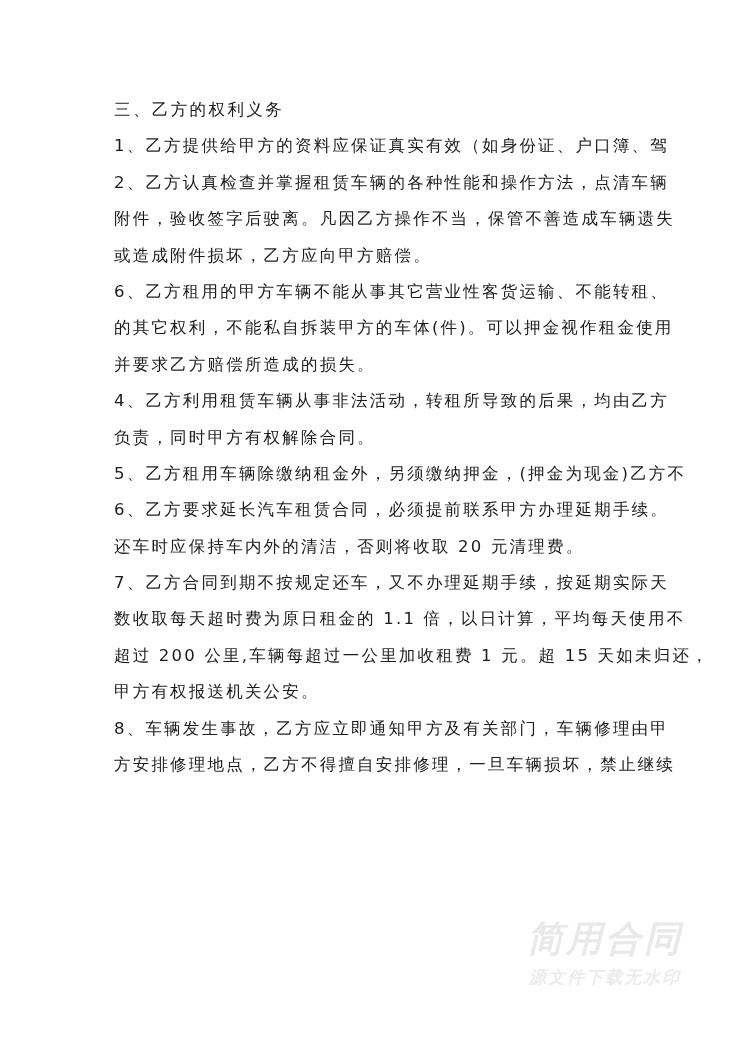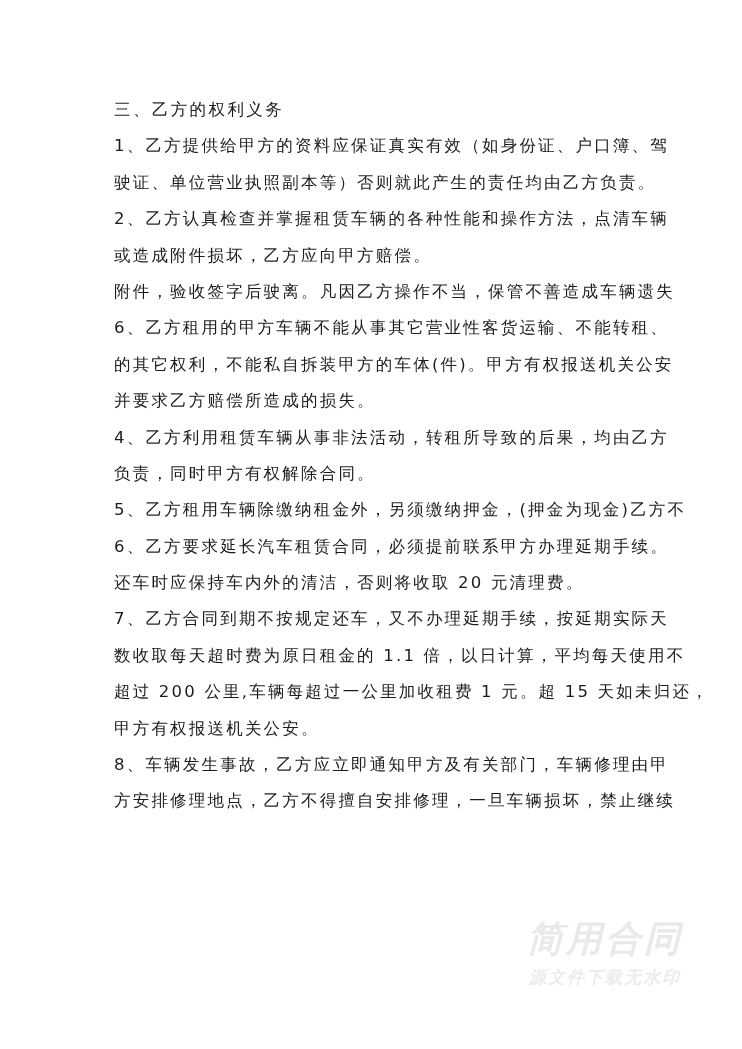--- a/index.html
+++ b/index.html
@@ -71,26 +71,25 @@
       margin-top: 4px;
     }
   </style>
 </head>
 <body>
 
 <div class="page">
   <div class="content">
     <span class="line heading">三、乙方的权利义务</span>
     <span class="line">1、乙方提供给甲方的资料应保证真实有效（如身份证、户口簿、驾</span>
-    <span class="line">驶证、单位营业执照副本等）否则就此产生的责任均由乙方负责。</span>
     <span class="line">2、乙方认真检查并掌握租赁车辆的各种性能和操作方法，点清车辆</span>
+    <span class="line">附件，验收签字后驶离。凡因乙方操作不当，保管不善造成车辆遗失</span>
     <span class="line">或造成附件损坏，乙方应向甲方赔偿。</span>
-    <span class="line">附件，验收签字后驶离。凡因乙方操作不当，保管不善造成车辆遗失</span>
     <span class="line">6、乙方租用的甲方车辆不能从事其它营业性客货运输、不能转租、</span>
-    <span class="line">的其它权利，不能私自拆装甲方的车体(件)。甲方有权报送机关公安</span>
+    <span class="line">的其它权利，不能私自拆装甲方的车体(件)。可以押金视作租金使用</span>
     <span class="line">并要求乙方赔偿所造成的损失。</span>
     <span class="line">4、乙方利用租赁车辆从事非法活动，转租所导致的后果，均由乙方</span>
     <span class="line">负责，同时甲方有权解除合同。</span>
     <span class="line">5、乙方租用车辆除缴纳租金外，另须缴纳押金，(押金为现金)乙方不</span>
     <span class="line">6、乙方要求延长汽车租赁合同，必须提前联系甲方办理延期手续。</span>
     <span class="line">还车时应保持车内外的清洁，否则将收取 20 元清理费。</span>
     <span class="line">7、乙方合同到期不按规定还车，又不办理延期手续，按延期实际天</span>
     <span class="line">数收取每天超时费为原日租金的 1.1 倍，以日计算，平均每天使用不</span>
     <span class="line">超过 200 公里,车辆每超过一公里加收租费 1 元。超 15 天如未归还，</span>
     <span class="line">甲方有权报送机关公安。</span>

